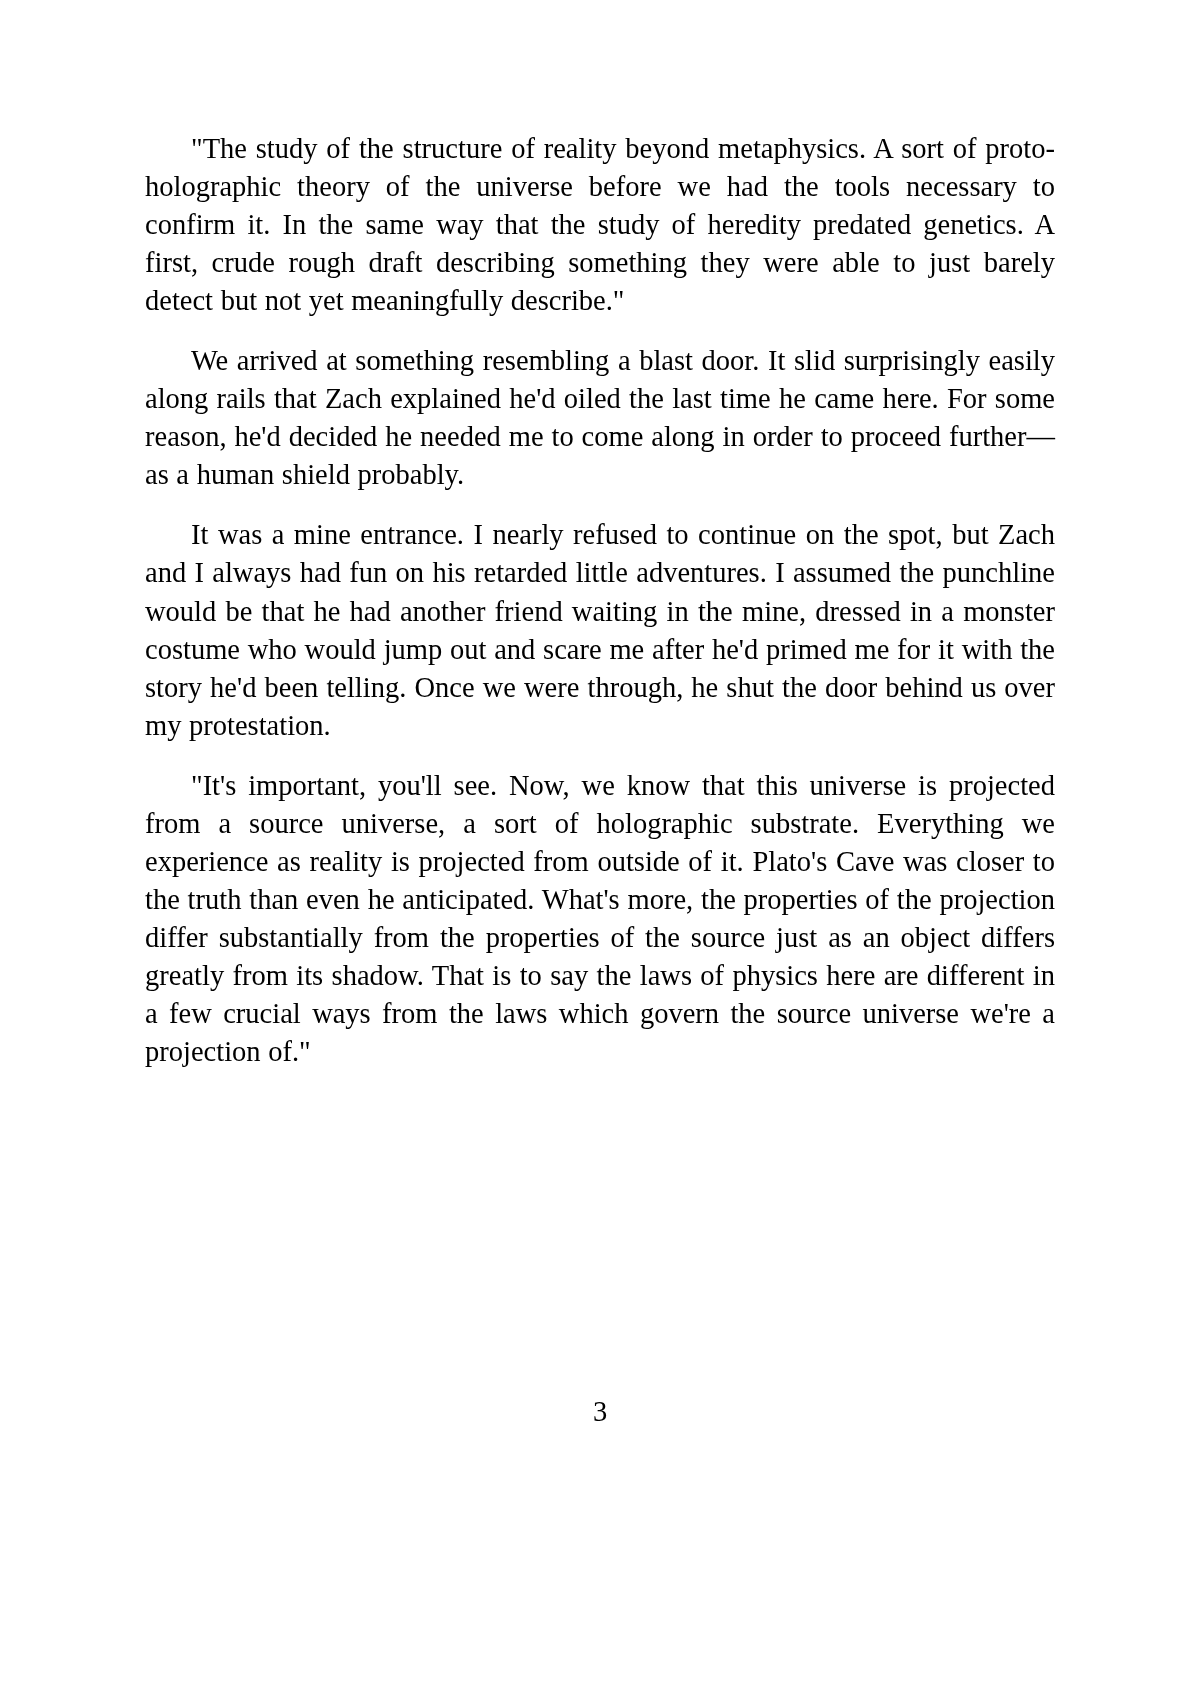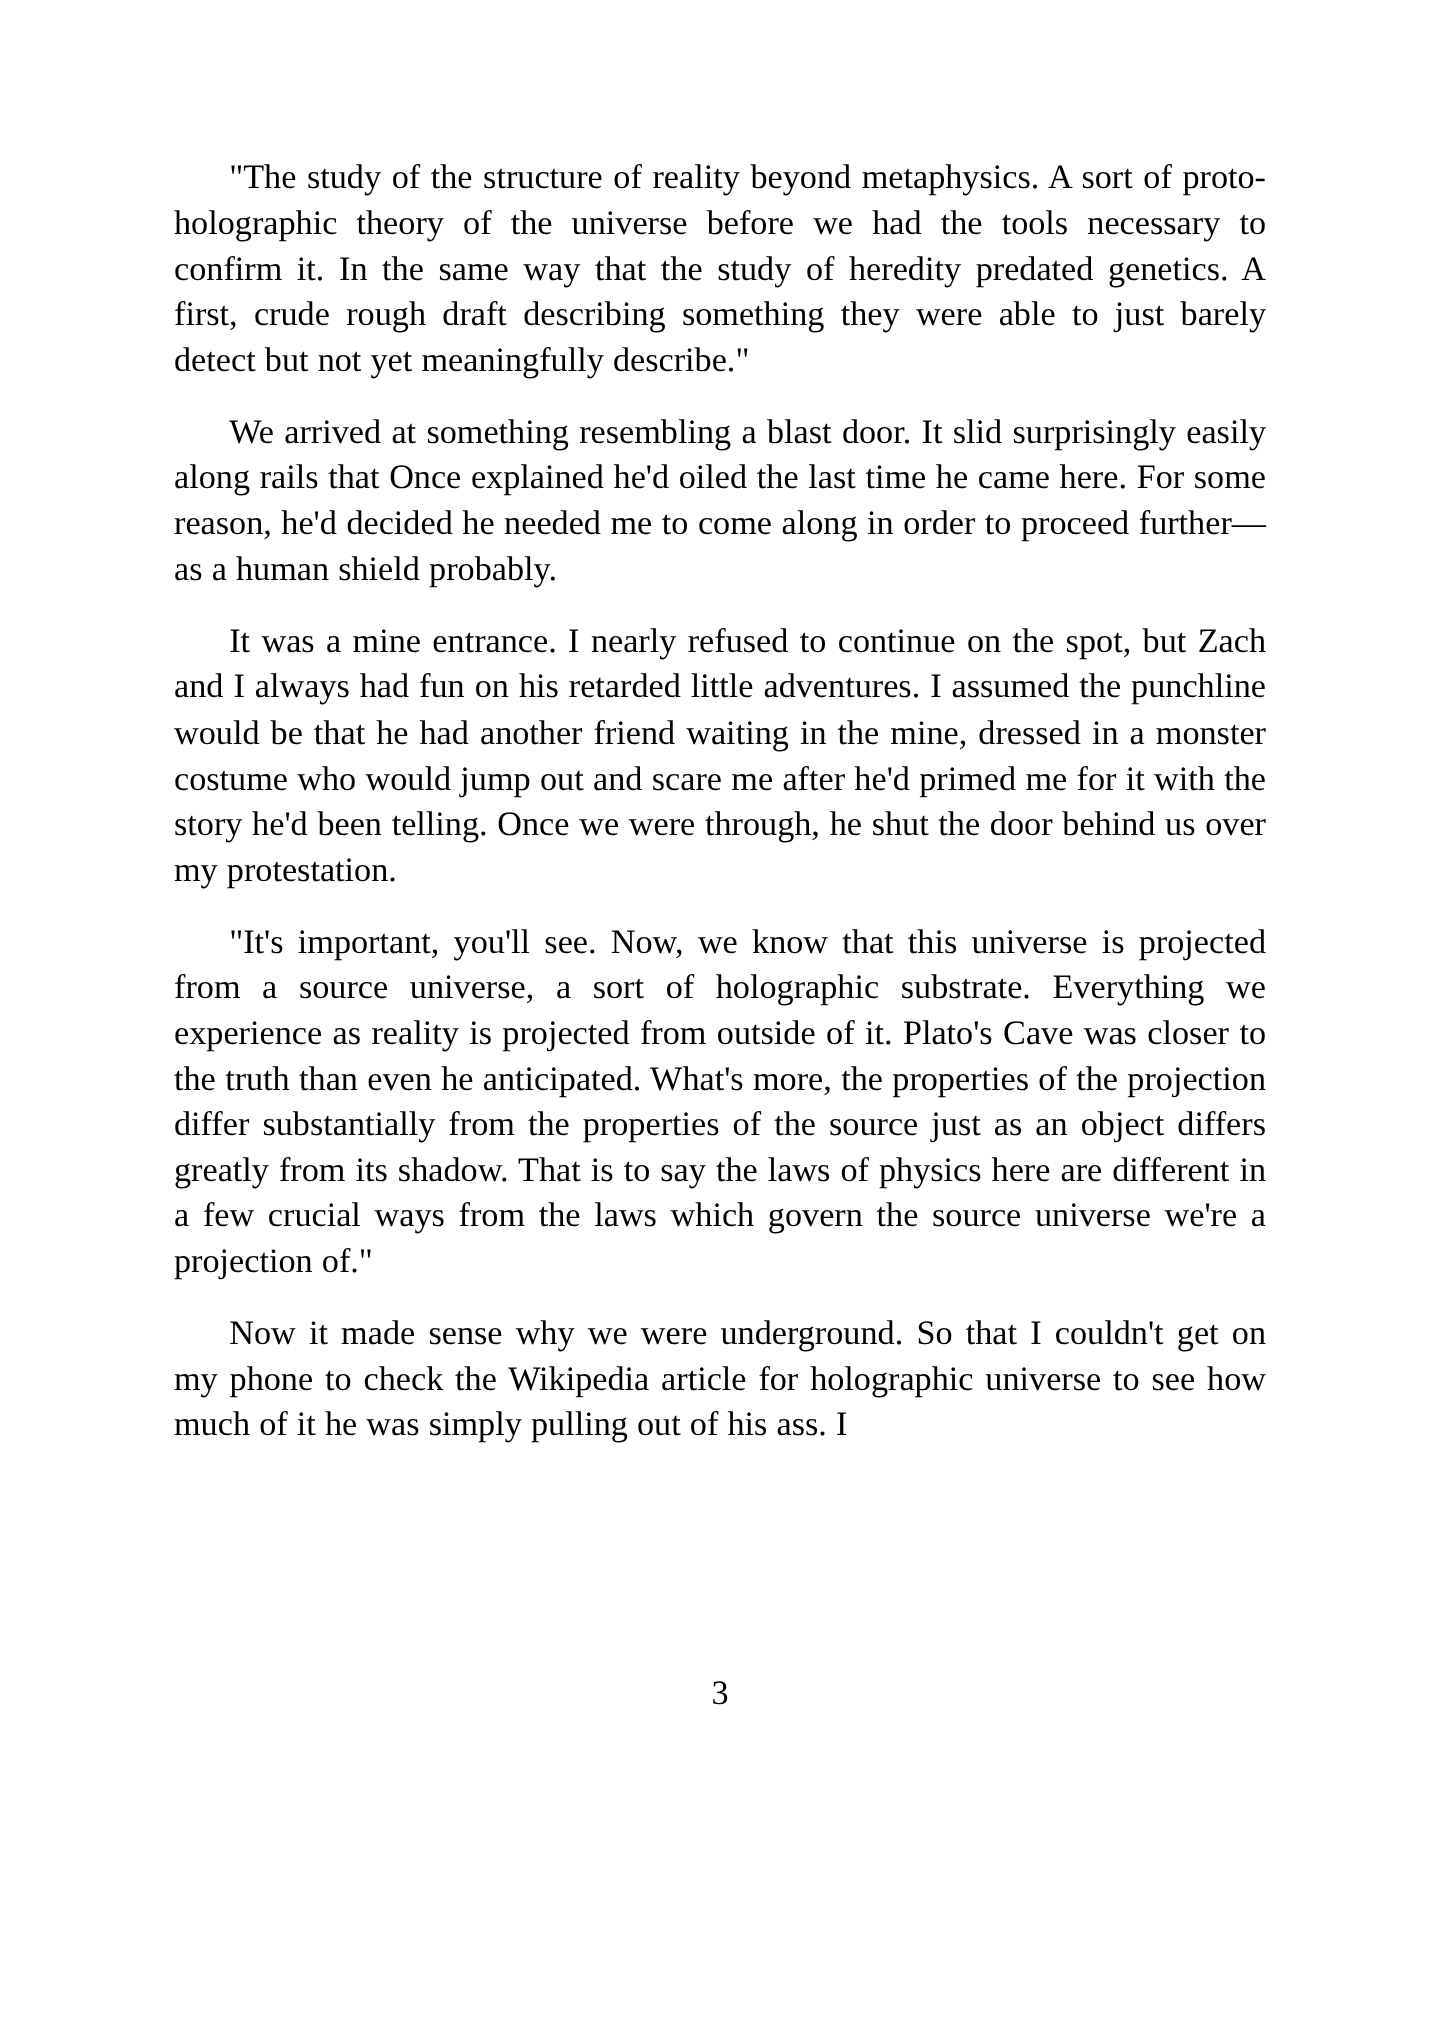--- a/index.html
+++ b/index.html
@@ -42,19 +42,18 @@
     font-size: 28.5px;
     line-height: 1;
   }
 </style>
 </head>
 <body>
 
 <div class="page">
   <div class="body-text">
     <p>"The study of the structure of reality beyond metaphysics. A sort of proto-holographic theory of the universe before we had the tools necessary to confirm it. In the same way that the study of heredity predated genetics. A first, crude rough draft describing something they were able to just barely detect but not yet meaningfully describe."</p>
-    <p>We arrived at something resembling a blast door. It slid surprisingly easily along rails that Once explained he'd oiled the last time he came here. For some reason, he'd decided he needed me to come along in order to proceed further—as a human shield probably.</p>
+    <p>We arrived at something resembling a blast door. It slid surprisingly easily along rails that Zach explained he'd oiled the last time he came here. For some reason, he'd decided he needed me to come along in order to proceed further—as a human shield probably.</p>
     <p>It was a mine entrance. I nearly refused to continue on the spot, but Zach and I always had fun on his retarded little adventures. I assumed the punchline would be that he had another friend waiting in the mine, dressed in a monster costume who would jump out and scare me after he'd primed me for it with the story he'd been telling. Once we were through, he shut the door behind us over my protestation.</p>
     <p>"It's important, you'll see. Now, we know that this universe is projected from a source universe, a sort of holographic substrate. Everything we experience as reality is projected from outside of it. Plato's Cave was closer to the truth than even he anticipated. What's more, the properties of the projection differ substantially from the properties of the source just as an object differs greatly from its shadow. That is to say the laws of physics here are different in a few crucial ways from the laws which govern the source universe we're a projection of."</p>
-    <p>Now it made sense why we were underground. So that I couldn't get on my phone to check the Wikipedia article for holographic universe to see how much of it he was simply pulling out of his ass. I</p>
   </div>
   <div class="page-number">3</div>
 </div>
 
 </body></html>

